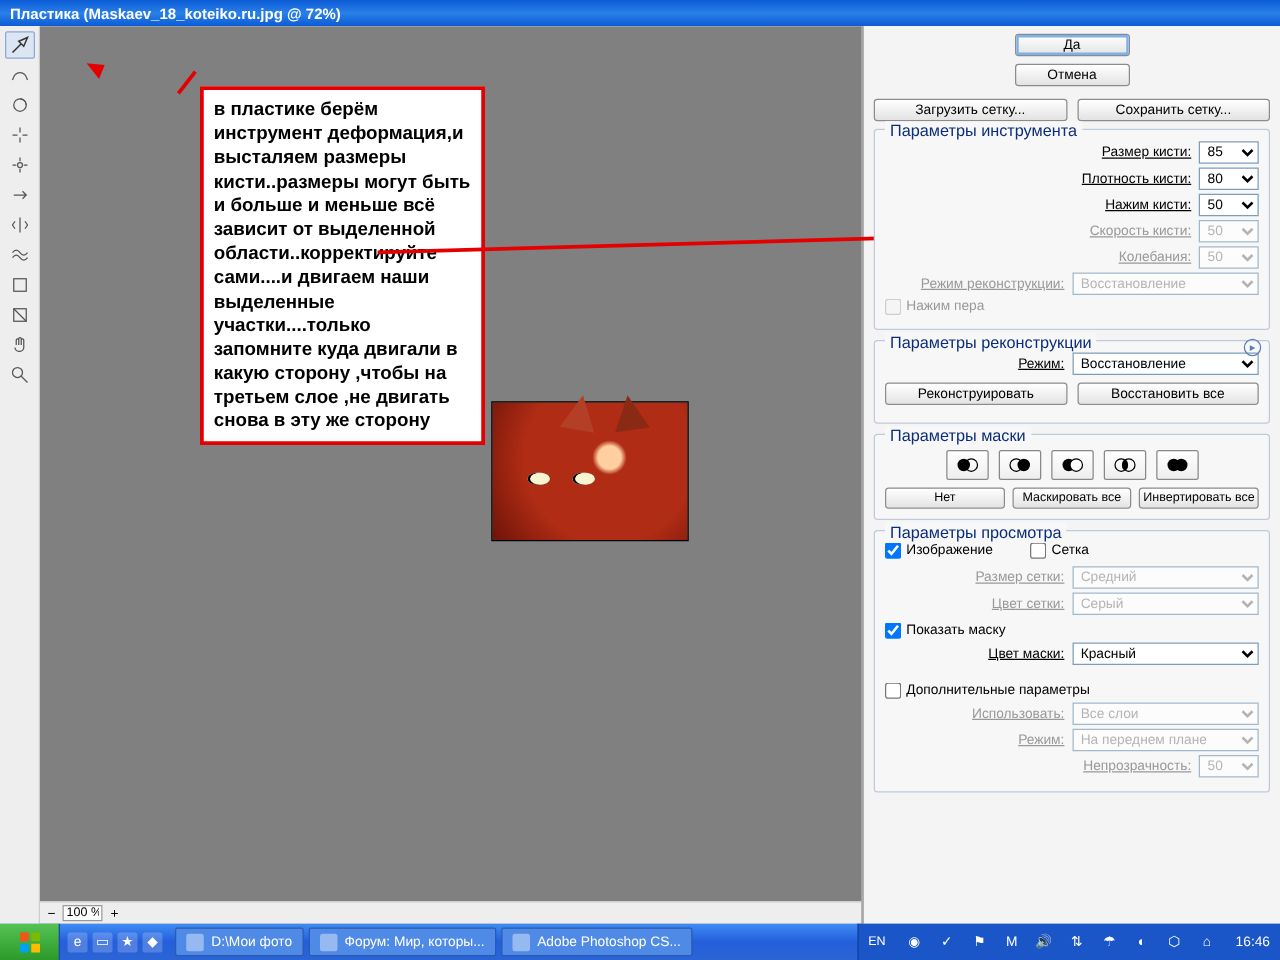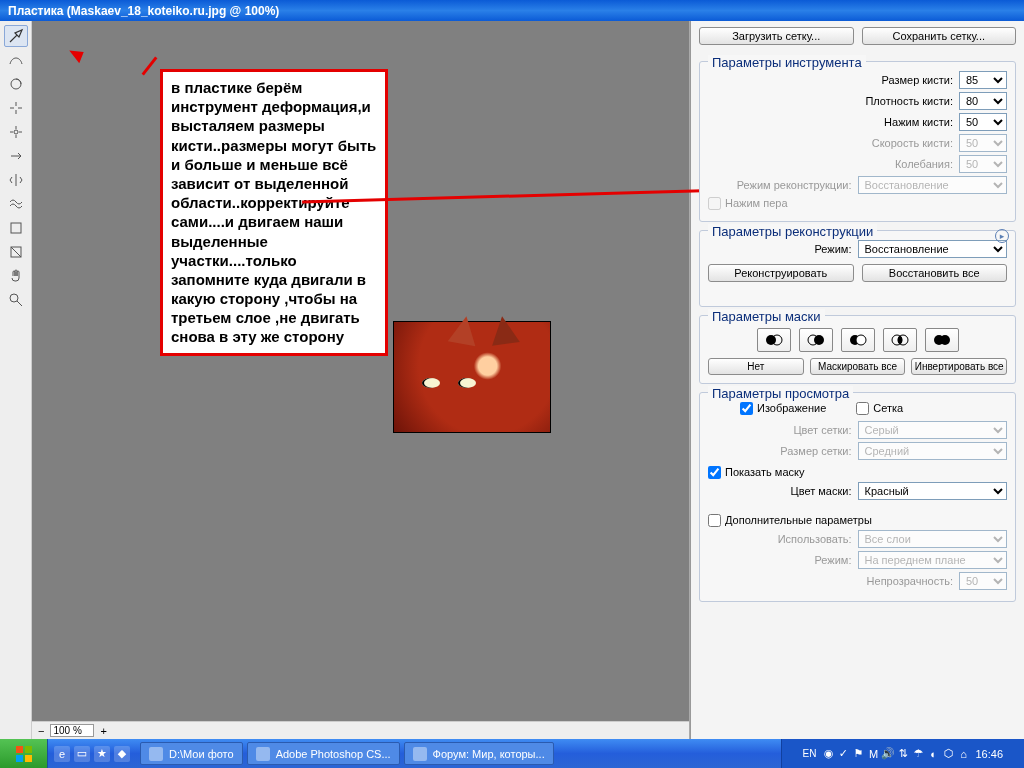--- a/index.html
+++ b/index.html
@@ -21,66 +21,66 @@
 .photo .eye { position:absolute; left:28px; top:56px; width:18px; height:10px; background:#f7f4d2; border-radius:50%; box-shadow:2px 0 0 #000 inset;}
 .photo .eye2 { left:64px; }
 
 .annot { position:absolute; left:128px; top:48px; width:228px; border:3px solid #e40000; background:#fff; padding:6px 8px; font-size:15px; font-weight:bold; color:#000; line-height:1.28; font-family: Arial,sans-serif; }
 .arrow-line1 { position:absolute; left:116px; top:34px; width:3px; height:22px; background:#e40000; transform:rotate(38deg); }
 .arrow-head1 { position:absolute; left:36px; top:28px; width:0; height:0; border-top:4px solid transparent; border-bottom:8px solid transparent; border-right:14px solid #e40000; transform: rotate(22deg);}
 .arrow-line2a { position:absolute; left:270px; top:172px; width:530px; height:3px; background:#e40000; transform:rotate(-1.6deg); }
 .arrow-head2 { position:absolute; left:790px; top:138px; width:0;height:0; border-top:7px solid transparent; border-bottom:5px solid transparent; border-left:16px solid #e40000; transform:rotate(-8deg);}
 
 .bottombar { position:absolute; left:0; bottom:0; right:0; height:18px; background:#eee; border-top:1px solid #ccc; display:flex; align-items:center; gap:6px; padding:0 6px;}
-.bottombar input { width:44px; font-size:10px; border:1px solid #999; padding:0 2px;}
+.bottombar input { width:32px; font-size:10px; border:1px solid #999; padding:0 2px;}
 
 .rpanel { width:334px; background:#f4f4f4; border-left:1px solid #999; overflow-y:auto; padding:6px 8px 60px 8px;}
 .rpanel .btn { background:linear-gradient(#fff,#e3e3e3); border:1px solid #8c8c8c; border-radius:3px; padding:2px 0; font-size:11px; text-align:center; cursor:pointer;}
-.rpanel .row2 { display:flex; gap:8px; margin-bottom:16px;}
+.rpanel .row2 { display:flex; gap:8px; margin-bottom:6px;}
 .rpanel .row2 .btn { flex:1; }
 .topbtns { display:flex; flex-direction:column; align-items:center; gap:6px; margin-bottom:10px; }
 .topbtns .btn { width:92px; }
 .topbtns .btn.primary { box-shadow:0 0 0 2px #7cb0ee inset;}
 
 .group { border:1px solid #c0cadb; border-radius:3px; margin-bottom:8px; padding:6px 8px 8px 8px; position:relative; background:#f7f7f7;}
 .group > .gtitle { position:absolute; top:-7px; left:8px; background:#f7f7f7; padding:0 4px; color:#0b2e7a; font-size:13px;}
 .frow { display:flex; align-items:center; margin:3px 0; }
-.frow .lbl { flex:1; text-align:right; padding-right:6px; color:#000;}
+.frow .lbl { flex:1; text-align:right; padding-right:6px; color:#000;text-decoration:underline;}
 .frow.disabled .lbl, .frow.disabled select, .frow.disabled input { color:#999; }
 .frow select, .frow input.combo { border:1px solid #7e9db9; font-size:11px; padding:1px 2px; background:#fff;}
 .frow select.small, .frow input.small { width:48px; }
 .frow select.wide { flex:1; }
 .chk { display:flex; gap:4px; margin:3px 0;}
 .chk input { width:13px; height:13px; }
 .maskicons { display:flex; justify-content:center; gap:8px; margin:6px 0;}
 .maskicons .mi { width:34px; height:24px; border:1px solid #888; border-radius:2px; background:linear-gradient(#fff,#eee); display:flex; align-items:center; justify-content:center;}
 .maskicons .mi svg { width:20px;height:16px;}
 .maskbtns { display:flex; gap:6px; }
 .maskbtns .btn { flex:1; font-size:10px; padding:2px 0;}
 .recon-arrow { position:absolute; right:6px; top:-2px; width:14px; height:14px; border-radius:50%; border:1px solid #5b7fb4; color:#5b7fb4; font-size:9px; text-align:center; line-height:12px;}
 
 .taskbar { position:absolute; left:0; right:0; bottom:0; height:29px; background:linear-gradient(#3f8cf3,#245edb 50%,#2b65d4); display:flex; align-items:center; color:#fff; font-size:11px;}
 .start { width:48px; height:29px; background:linear-gradient(#54c354,#2b9a2b); display:flex; align-items:center; justify-content:center; border-right:1px solid #1a4f9c;}
 .start svg{width:20px;height:20px;}
 .ql { display:flex; gap:4px; padding:0 6px; align-items:center;}
 .ql .q { width:16px; height:16px; background:#fff3; border-radius:2px; display:flex;align-items:center;justify-content:center;}
 .task { height:23px; background:#4f8ae6; border:1px solid #2a5bb0; border-radius:2px; margin-left:4px; padding:0 8px; display:flex; align-items:center; gap:6px; max-width:180px; overflow:hidden; white-space:nowrap;}
 .task .ticon { width:14px;height:14px; background:#fff6; border-radius:2px;}
-.tray { margin-left:auto; display:flex; align-items:center; gap:1px; padding:0 21px; background:#1a56c8; height:29px; border-left:1px solid #1040a0;}
+.tray { margin-left:auto; display:flex; align-items:center; gap:12px; padding:0 8px; background:#1a56c8; height:29px; border-left:1px solid #1040a0;}
 .tray .ti { width:14px; height:14px; display:flex; align-items:center; justify-content:center;}
 .clock { font-size:11px; margin-left:4px;}
 .lang { font-size:10px; margin-right:4px;}
 
 svg { display:block; }
 </style>
 </head>
 <body>
 
 <div class="titlebar">
-  <span>Пластика (Maskaev_18_koteiko.ru.jpg @ 100%)</span>
+  <span>Пластика (Maskaev_18_koteiko.ru.jpg @ 72%)</span>
 </div>
 
 <div class="app">
 
   <div class="toolstrip">
     <div class="tbtn sel">
         <svg viewBox="0 0 16 16">
           <path d="M2 14 L9 7 L11 9 L14 2 L7 5 L9 7" fill="none" stroke="#333" stroke-width="1.2"></path>
         </svg>
       </div>
@@ -161,20 +161,24 @@
     <div class="arrow-head2"></div>
 
     <div class="bottombar">
       <span>−</span>
       <input class="combo" value="100 %" style="">
       <span>+</span>
     </div>
   </div>
 
   <div class="rpanel">
+    <div class="topbtns">
+      <div class="btn primary">Да</div>
+      <div class="btn">Отмена</div>
+    </div>
     <div class="row2">
       <div class="btn">Загрузить сетку...</div>
       <div class="btn">Сохранить сетку...</div>
     </div>
 
     <div class="group">
       <span class="gtitle">Параметры инструмента</span>
       <div class="frow">
           <span class="lbl">Размер кисти:</span>
           <select class="small"><option>85</option></select>
@@ -255,37 +259,37 @@
       </div>
       <div class="maskbtns">
         <div class="btn">Нет</div>
         <div class="btn">Маскировать все</div>
         <div class="btn">Инвертировать все</div>
       </div>
     </div>
 
     <div class="group">
       <span class="gtitle">Параметры просмотра</span>
-      <div style="display:flex; gap:30px;margin-left:32px;">
+      <div style="display:flex; gap:30px;">
         <div class="chk">
             <input type="checkbox" checked="" style="">
             <span>Изображение</span>
           </div>
         <div class="chk">
             <input type="checkbox" style="">
             <span>Сетка</span>
           </div>
       </div>
       <div class="frow disabled">
+          <span class="lbl">Размер сетки:</span>
+          <select class="wide" disabled=""><option>Средний</option></select>
+        </div>
+      <div class="frow disabled">
           <span class="lbl">Цвет сетки:</span>
           <select class="wide" disabled=""><option>Серый</option></select>
-        </div>
-      <div class="frow disabled">
-          <span class="lbl">Размер сетки:</span>
-          <select class="wide" disabled=""><option>Средний</option></select>
         </div>
       <div class="chk" style="margin-top:6px">
           <input type="checkbox" checked="" style="">
           <span>Показать маску</span>
         </div>
       <div class="frow">
           <span class="lbl">Цвет маски:</span>
           <select class="wide"><option>Красный</option></select>
         </div>
       <div class="chk" style="margin-top:14px">
@@ -322,25 +326,25 @@
     <div class="q">▭</div>
     <div class="q">★</div>
     <div class="q">◆</div>
   </div>
   <div class="task">
       <div class="ticon"></div>
       <span>D:\Мои фото</span>
     </div>
   <div class="task">
       <div class="ticon"></div>
-      <span>Adobe Photoshop CS...</span>
+      <span>Форум: Мир, которы...</span>
     </div>
   <div class="task">
       <div class="ticon"></div>
-      <span>Форум: Мир, которы...</span>
+      <span>Adobe Photoshop CS...</span>
     </div>
   <div class="tray">
     <span class="lang">EN</span>
     <div class="ti">◉</div>
     <div class="ti">✓</div>
     <div class="ti">⚑</div>
     <div class="ti">M</div>
     <div class="ti">🔊</div>
     <div class="ti">⇅</div>
     <div class="ti">☂</div>

